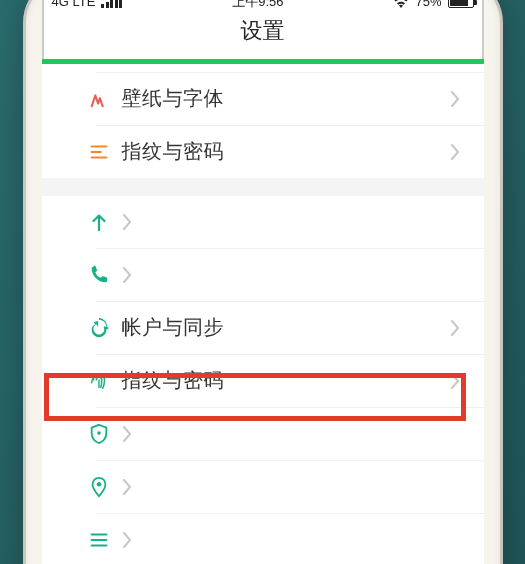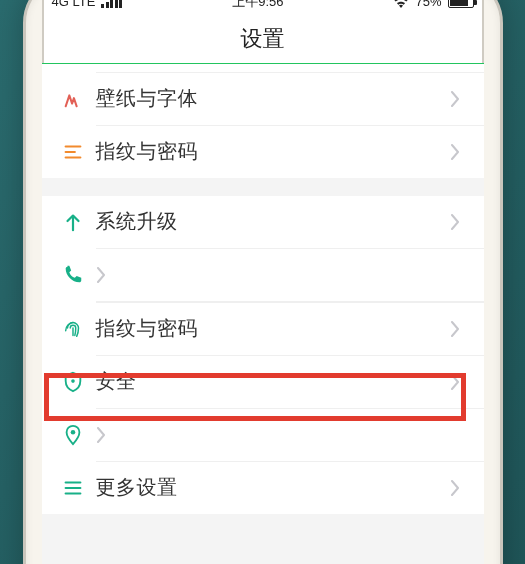--- a/index.html
+++ b/index.html
@@ -62,22 +62,22 @@
     content:""; position:absolute; right:-4px; top:3px; width:2.5px; height:5px;
     background:#222; border-radius:0 1px 1px 0;
   }
   .battery i {
     position:absolute; left:1px; top:1px; bottom:1px; width:75%;
     background:#222;
   }
   
   .navbar {
     height: 48px;
-    display:flex; align-items:center; justify-content:center;
-    border-bottom: 1px solid #22c55e;
+    display:flex; justify-content:center;
+    border-bottom: 5px solid #22c55e;
     flex-shrink: 0;
   }
   .navbar .title { font-size: 22px; font-weight: 500; color:#222; }
   
   .list {
     flex: 1;
     overflow: hidden;
     background:#f4f4f4;
     position: relative;
   }
@@ -87,20 +87,21 @@
   }
   .group {
     background:#fff;
     margin-bottom: 18px;
   }
   .row {
     display:flex; align-items:center;
     height: 52px;
     padding: 0 24px 0 8px;
     position: relative;
+    margin-left: 26px;
   }
   .row + .row::before,
   .group .row:first-child::before {
     content:"";
     position:absolute; left:54px; right:0; top:0;
     height:0;
   }
   .row .icon {
     width: 46px;
     display:flex; align-items:center; justify-content:center;
@@ -203,41 +204,54 @@
           </div>
         </div>
 
         <div class="group">
           <div class="row">
             <span class="icon">
               <svg viewBox="0 0 24 24">
                   <path d="M12 21V5M6 11l6-6 6 6" stroke="#18b088" stroke-width="2.4" fill="none" stroke-linecap="round" stroke-linejoin="round"></path>
                 </svg>
             </span>
-            <span class="label">系统升级</span>
             <span class="chev">
                 <svg viewBox="0 0 10 16">
                   <path d="M2 1l6 7-6 7" stroke="#c7c7cc" stroke-width="2" fill="none" stroke-linecap="round" stroke-linejoin="round"></path>
                 </svg>
               </span>
           </div>
           <div class="divider"></div>
           <div class="row">
             <span class="icon">
               <svg viewBox="0 0 24 24">
                   <path d="M6 3c-1 0-2 1-2 2 0 8 7 15 15 15 1 0 2-1 2-2v-3l-5-2-2 2c-3-1-5-3-6-6l2-2-2-5H6z" fill="#18b088"></path>
                 </svg>
             </span>
             <span class="chev">
                 <svg viewBox="0 0 10 16">
                   <path d="M2 1l6 7-6 7" stroke="#c7c7cc" stroke-width="2" fill="none" stroke-linecap="round" stroke-linejoin="round"></path>
                 </svg>
               </span>
           </div>
           <div class="divider"></div>
+          <div class="row">
+            <span class="icon">
+              <svg viewBox="0 0 24 24">
+                  <path d="M18 13c0 3-3 6-6 6-3 0-6-3-6-6 0-2 1-4 3-5l2 3V4l-5 2 2 2c-2 1-4 3-4 6 0 4 3 8 8 8 5 0 8-4 8-8h-2z" fill="#18b088"></path>
+                  <path d="M12 3c5 0 8 4 8 8l-3-1 1 5 5-3-2-1c0-5-4-10-9-10v2z" fill="#18b088"></path>
+                </svg>
+            </span>
+            <span class="label">帐户与同步</span>
+            <span class="chev">
+                <svg viewBox="0 0 10 16">
+                  <path d="M2 1l6 7-6 7" stroke="#c7c7cc" stroke-width="2" fill="none" stroke-linecap="round" stroke-linejoin="round"></path>
+                </svg>
+              </span>
+          </div>
           <div class="divider"></div>
           <div class="row" id="row-fp" style="position:relative;">
             <span class="icon">
               <svg viewBox="0 0 24 24">
                   <g fill="none" stroke="#18b088" stroke-width="1.6" stroke-linecap="round">
                     <path d="M6 11c0-3 3-6 6-6s6 3 6 6c0 5-2 9-2 9"></path>
                     <path d="M9 11c0-2 1-3 3-3s3 1 3 3c0 4-1 8-1 8"></path>
                     <path d="M12 11c0 5 0 8 0 8"></path>
                     <path d="M4 14c0-5 4-9 8-9"></path>
                   </g>
@@ -251,21 +265,20 @@
               </span>
           </div>
           <div class="divider"></div>
           <div class="row">
             <span class="icon">
               <svg viewBox="0 0 24 24">
                   <path d="M12 2l8 3v6c0 5-3 9-8 11-5-2-8-6-8-11V5l8-3z" fill="none" stroke="#18b088" stroke-width="2"></path>
                   <circle cx="12" cy="11" r="2" fill="#18b088"></circle>
                 </svg>
             </span>
-            <span class="label">安全</span>
             <span class="chev">
                 <svg viewBox="0 0 10 16">
                   <path d="M2 1l6 7-6 7" stroke="#c7c7cc" stroke-width="2" fill="none" stroke-linecap="round" stroke-linejoin="round"></path>
                 </svg>
               </span>
           </div>
           <div class="divider"></div>
           <div class="row">
             <span class="icon">
               <svg viewBox="0 0 24 24">
@@ -281,21 +294,20 @@
           </div>
           <div class="divider"></div>
           <div class="row">
             <span class="icon">
               <svg viewBox="0 0 24 24">
                   <g stroke="#18b088" stroke-width="2.4" stroke-linecap="round">
                     <path d="M4 6h16M4 12h16M4 18h16"></path>
                   </g>
                 </svg>
             </span>
-            <span class="label">更多设置</span>
             <span class="chev">
                 <svg viewBox="0 0 10 16">
                   <path d="M2 1l6 7-6 7" stroke="#c7c7cc" stroke-width="2" fill="none" stroke-linecap="round" stroke-linejoin="round"></path>
                 </svg>
               </span>
           </div>
         </div>
 
       </div>
 

